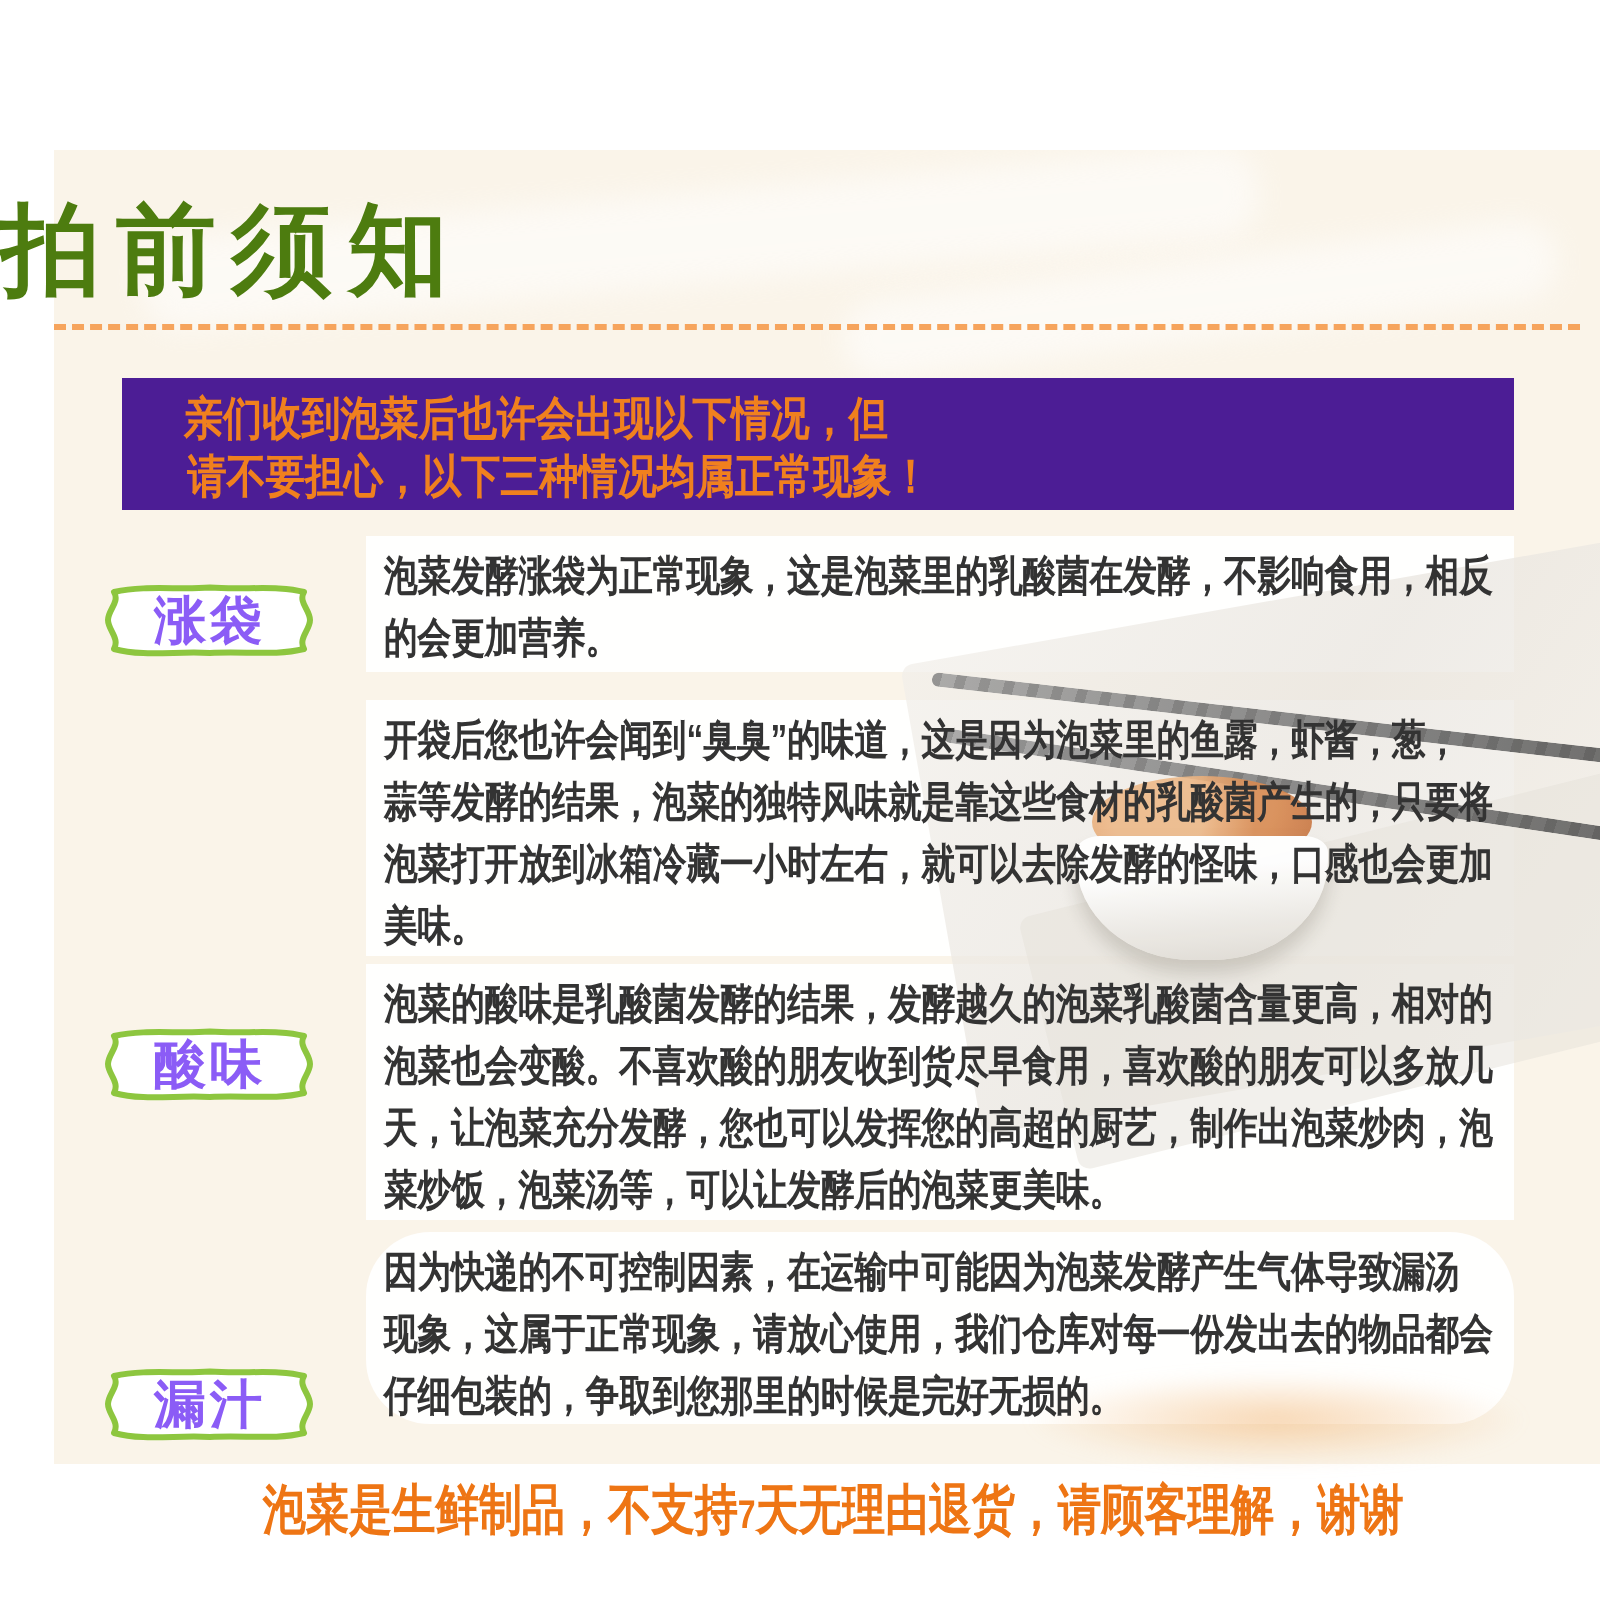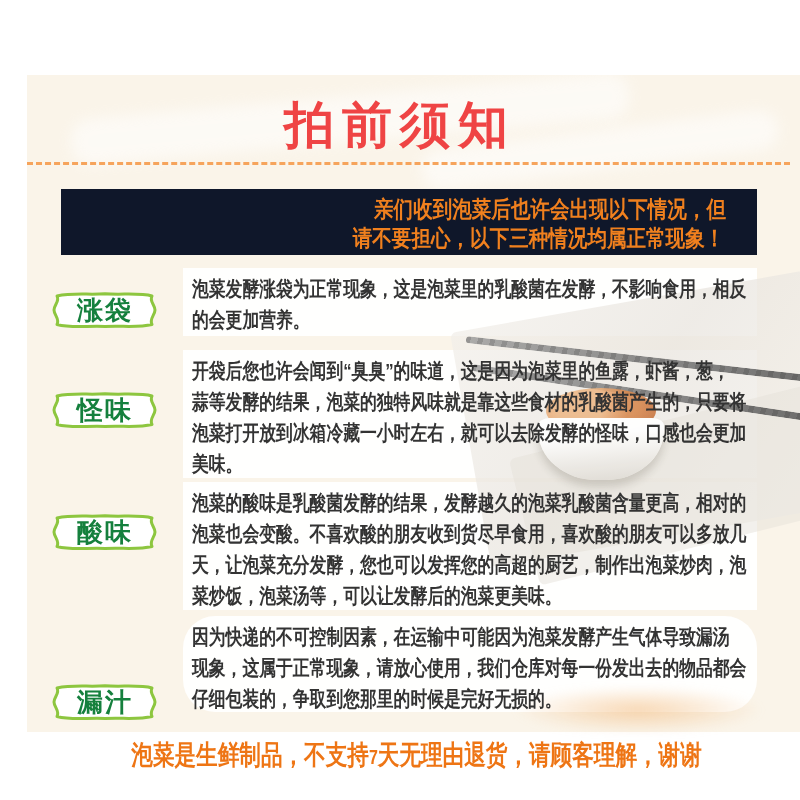--- a/index.html
+++ b/index.html
@@ -4,27 +4,27 @@
 <style>
   html,body{margin:0;padding:0;background:#fff;}
   .page{position:relative;width:800px;height:800px;background:#ffffff;overflow:hidden;
         font-family:"Liberation Sans",sans-serif;}
   
   .cream{position:absolute;left:27px;top:75px;width:773px;height:657px;background:#FAF4E9;}
   .streak{position:absolute;background:#fff;opacity:.55;filter:blur(7px);border-radius:20px;}
   .streak.a{left:70px;top:96px;width:560px;height:46px;transform:rotate(-5deg);}
   .streak.b{left:420px;top:130px;width:360px;height:40px;transform:rotate(-7deg);}
   
-  .title{position:absolute;left:0;top:96px;width:100%;margin:0;text-align:center;
-         font-size:50px;line-height:58px;font-weight:900;color:#ef4444;letter-spacing:8px;}
+  .title{position:absolute;left:0;top:96px;width:100%;margin:0;
+         font-size:50px;line-height:58px;font-weight:900;color:#4d7c0f;letter-spacing:8px;}
   .dash{position:absolute;left:27px;top:162px;width:763px;height:0;
         border-top:3px dashed #F6A45C;}
   
-  .intro-panel{position:absolute;left:61px;top:189px;width:696px;height:66px;background:#0f172a;
-               display:flex;flex-direction:column;justify-content:center;align-items:flex-end;
+  .intro-panel{position:absolute;left:61px;top:189px;width:696px;height:66px;background:#4c1d95;
+               display:flex;flex-direction:column;justify-content:center;align-items:flex-start;
                padding-top:4px;box-sizing:border-box;}
   .intro-line{font-size:23px;line-height:29px;font-weight:700;color:#F0801E;
               white-space:nowrap;transform:scaleX(.85);}
   
   .photo{position:absolute;left:0;top:0;width:800px;height:800px;z-index:2;pointer-events:none;}
   .napkin{position:absolute;left:468px;top:300px;width:360px;height:238px;
           transform:rotate(-10deg);border-radius:6px;opacity:.75;
           background:linear-gradient(135deg,#F2EFEA 0%,#E9E5DF 45%,#F4F2EE 100%);}
   .napkin2{position:absolute;left:520px;top:420px;width:310px;height:130px;
            transform:rotate(-14deg);opacity:.5;background:#E5E1DA;border-radius:6px;}
@@ -43,21 +43,21 @@
              background:linear-gradient(175deg,#FFFFFF 30%,#F1EFEB 60%,#DEDAD3 100%);
              border-radius:12px 12px 58px 58px / 8px 8px 50px 50px;
              box-shadow:0 7px 9px rgba(170,165,155,.5);}
   .smudge{position:absolute;left:512px;top:686px;width:252px;height:48px;filter:blur(4px);
           background:radial-gradient(ellipse at center,rgba(242,183,120,.55),rgba(242,183,120,0) 70%);}
   
   .badge{position:absolute;left:48px;width:114px;height:40px;z-index:3;}
   .badge svg{position:absolute;left:0;top:0;}
   .badge-label{position:absolute;left:0;top:0;width:114px;height:40px;display:flex;
                align-items:center;justify-content:center;font-size:26px;font-weight:700;
-               color:#15803d;letter-spacing:2px;}
+               color:#8b5cf6;letter-spacing:2px;}
   .b1{top:290px;} .b2{top:390px;} .b3{top:512px;text-decoration:underline;} .b4{top:634px;margin-top:48px;}
   
   .tpanel{position:absolute;left:183px;width:574px;background:rgba(255,255,255,.92);
           padding:5px 0 0 9px;box-sizing:border-box;}
   .p1{top:268px;height:68px;} .p2{top:350px;height:128px;}
   .p3{top:482px;height:128px;} .p4{top:616px;height:96px;border-radius:32px;}
   .tline{position:relative;z-index:3;font-size:21px;line-height:31px;font-weight:700;
          color:#333333;white-space:nowrap;transform:scaleX(.8);transform-origin:0 50%;}
   
   .footer{position:absolute;left:60px;top:738px;width:740px;text-align:left;z-index:3;}
@@ -115,26 +115,20 @@
     </div>
     <div class="smudge"></div>
   </div>
 
   <div class="badge b1">
     <svg width="114" height="40" viewBox="0 0 114 40">
       <path d="M9,6 C25,2.5 40,5 57,3.8 C74,5 92,2.5 104,6 C101,11 107,15 107,20 C107,25 101,29 104,34.5 C90,38 74,35.5 57,36.5 C40,35.5 24,38.5 9,34.5 C12,29 6,25 6,20 C6,15 12,11 9,6 Z" fill="#ffffff" stroke="#8DC63F" stroke-width="3" stroke-linejoin="round"></path>
     </svg>
     <span class="badge-label">涨袋</span>
   </div>
-  <div class="badge b2">
-    <svg width="114" height="40" viewBox="0 0 114 40">
-      <path d="M9,6 C25,2.5 40,5 57,3.8 C74,5 92,2.5 104,6 C101,11 107,15 107,20 C107,25 101,29 104,34.5 C90,38 74,35.5 57,36.5 C40,35.5 24,38.5 9,34.5 C12,29 6,25 6,20 C6,15 12,11 9,6 Z" fill="#ffffff" stroke="#8DC63F" stroke-width="3" stroke-linejoin="round"></path>
-    </svg>
-    <span class="badge-label">怪味</span>
-  </div>
   <div class="badge b3">
     <svg width="114" height="40" viewBox="0 0 114 40">
       <path d="M9,6 C25,2.5 40,5 57,3.8 C74,5 92,2.5 104,6 C101,11 107,15 107,20 C107,25 101,29 104,34.5 C90,38 74,35.5 57,36.5 C40,35.5 24,38.5 9,34.5 C12,29 6,25 6,20 C6,15 12,11 9,6 Z" fill="#ffffff" stroke="#8DC63F" stroke-width="3" stroke-linejoin="round"></path>
     </svg>
     <span class="badge-label">酸味</span>
   </div>
   <div class="badge b4">
     <svg width="114" height="40" viewBox="0 0 114 40">
       <path d="M9,6 C25,2.5 40,5 57,3.8 C74,5 92,2.5 104,6 C101,11 107,15 107,20 C107,25 101,29 104,34.5 C90,38 74,35.5 57,36.5 C40,35.5 24,38.5 9,34.5 C12,29 6,25 6,20 C6,15 12,11 9,6 Z" fill="#ffffff" stroke="#8DC63F" stroke-width="3" stroke-linejoin="round"></path>
     </svg>

